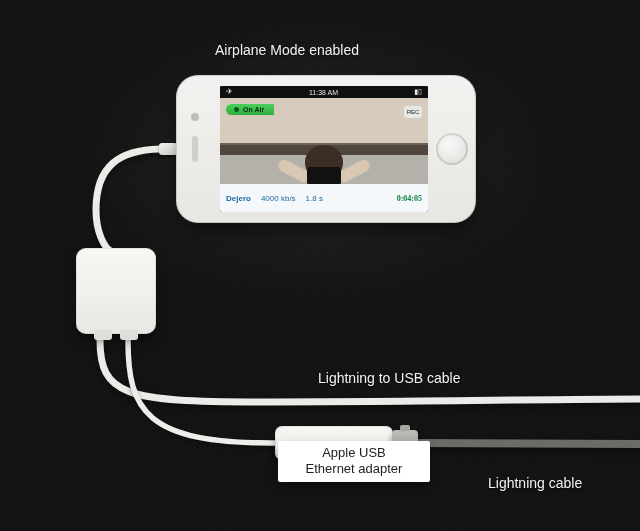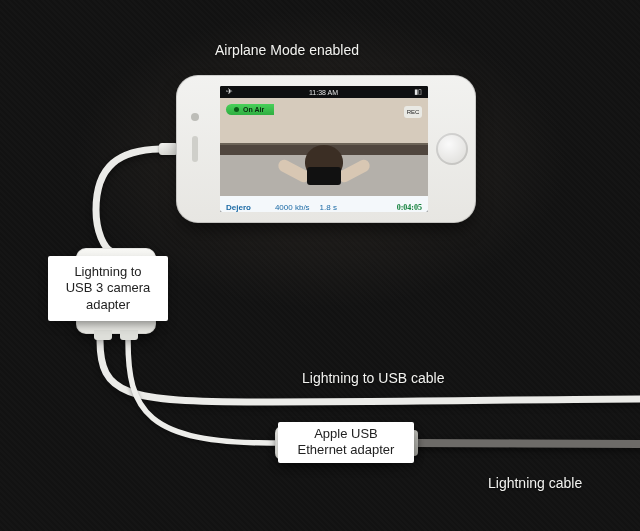--- a/index.html
+++ b/index.html
@@ -108,29 +108,29 @@
     content:""; width:5px; height:5px; border-radius:50%;
     background:#0b5a18;
   }
   .rec-badge {
     position:absolute; right:6px; top:8px;
     width:18px; height:12px; border-radius:3px;
     background:#e9e9e4; color:#222;
     font-size:6px; display:flex; align-items:center; justify-content:center;
   }
   .bottombar {
-    position:absolute; left:0; right:0; bottom:0; height:16px;
+    position:absolute; left:0; right:0; bottom:0; height:28px;
     background:#f4f8fb;
-    display:flex; align-items:flex-end;
+    display:flex; align-items:center;
     font-size:8px; color:#2c3e50;
     padding:0 6px;
     gap:10px;
   }
   .bottombar .brand { color:#1b6aa5; font-weight:600; }
-  .bottombar .rate { color:#1b6aa5;margin-left:14px; }
+  .bottombar .rate { color:#1b6aa5; }
   .bottombar .lat { color:#1b6aa5; }
   .bottombar .spacer { flex:1; }
   .bottombar .time { color:#12803b; font-weight:600;font-family:Liberation Serif, serif; }
 
   
   svg.cables { position:absolute; left:0; top:0; width:640px; height:531px; pointer-events:none; }
   .cable-white { stroke:#ebebe8; stroke-width:7; fill:none; stroke-linecap:round;
                  filter: drop-shadow(0 3px 3px rgba(0,0,0,0.4)); }
   .cable-thin  { stroke:#ededea; stroke-width:5.5; fill:none; stroke-linecap:round;
                  filter: drop-shadow(0 2px 2px rgba(0,0,0,0.35)); }
@@ -257,21 +257,20 @@
     <div class="port p2"></div>
   </div>
 
   <div class="eth-adapter"></div>
   <div class="rj45">
     <div class="clip"></div>
   </div>
 
   <div class="label" style="left:215px; top:42px;">Airplane Mode enabled</div>
 
-  <div class="label-box" style="left:48px; top:256px; width:100px;">Lightning to<br>USB 3 camera<br>adapter</div>
-
-  <div class="label" style="left:302px; top:370px;">Lightning to USB cable</div>
-
-  <div class="label-box" style="left:278px; top:422px; width:128px; padding:4px 4px;">Apple USB<br>Ethernet adapter</div>
+
+  <div class="label" style="left:318px; top:370px;">Lightning to USB cable</div>
+
+  <div class="label-box" style="left:278px; top:441px; width:128px; padding:4px 12px;">Apple USB<br>Ethernet adapter</div>
 
   <div class="label" style="left:488px; top:475px;">Lightning cable</div>
 
 </div>
 
 </body></html>

